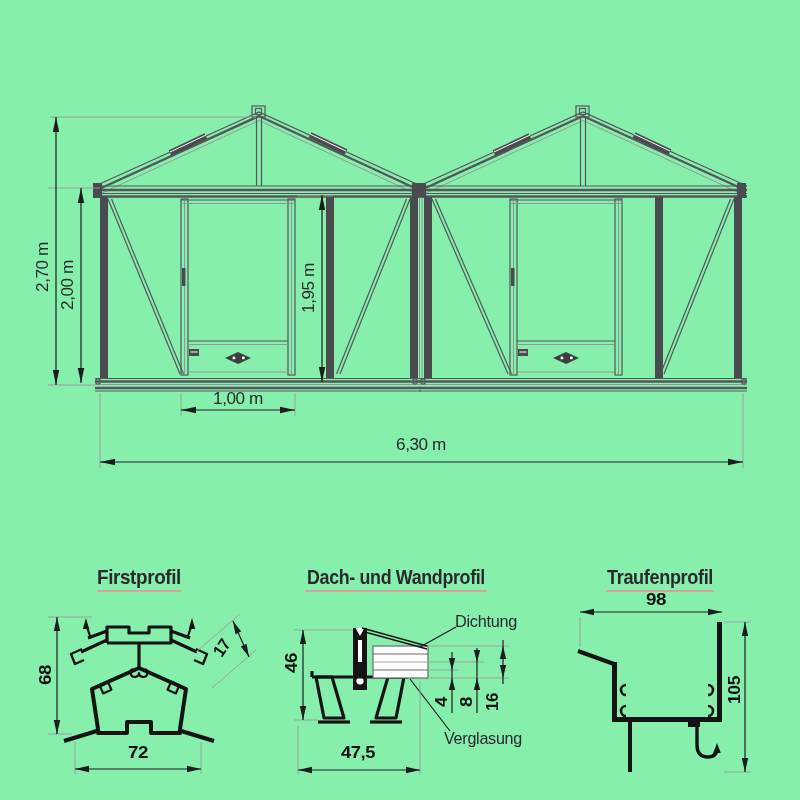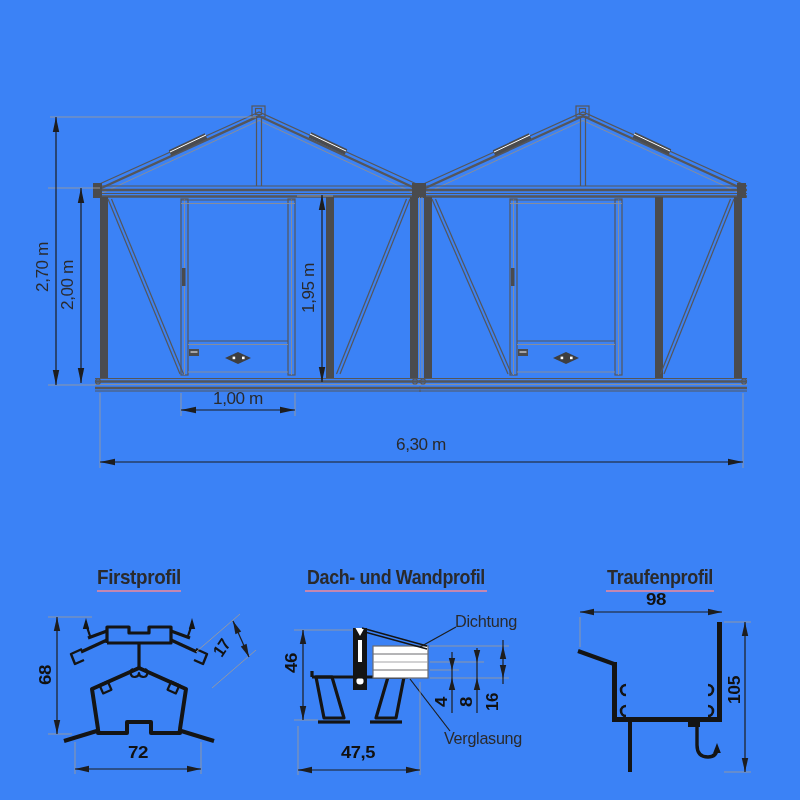--- a/index.html
+++ b/index.html
@@ -1,16 +1,16 @@
 <!DOCTYPE html>
 <html><head>
 <meta charset="utf-8">
 <style>
   html,body{margin:0;padding:0;background:#fff;}
-  .canvas{position:relative;width:800px;height:800px;background:#3b82f6;overflow:hidden;}
+  .canvas{position:relative;width:800px;height:800px;background:#86efac;overflow:hidden;}
   svg{display:block;}
   svg text{font-family:"Liberation Sans",sans-serif;fill:#2a2a2c;}
   .dimtxt{font-size:17px;letter-spacing:-0.4px;}
   .bold{font-weight:bold;fill:#111;}
   .title{font-size:21px;font-weight:bold;letter-spacing:-0.4px;}
   .lbl{font-size:17px;letter-spacing:-0.3px;}
   .ln{stroke:#55565a;stroke-width:1.2;fill:none;}
   .ln2{stroke:#55565a;stroke-width:2.4;fill:none;}
   .lnt{stroke:#8f8f92;stroke-width:0.9;fill:none;}
   .ext{stroke:#9a9a9d;stroke-width:0.9;fill:none;}

